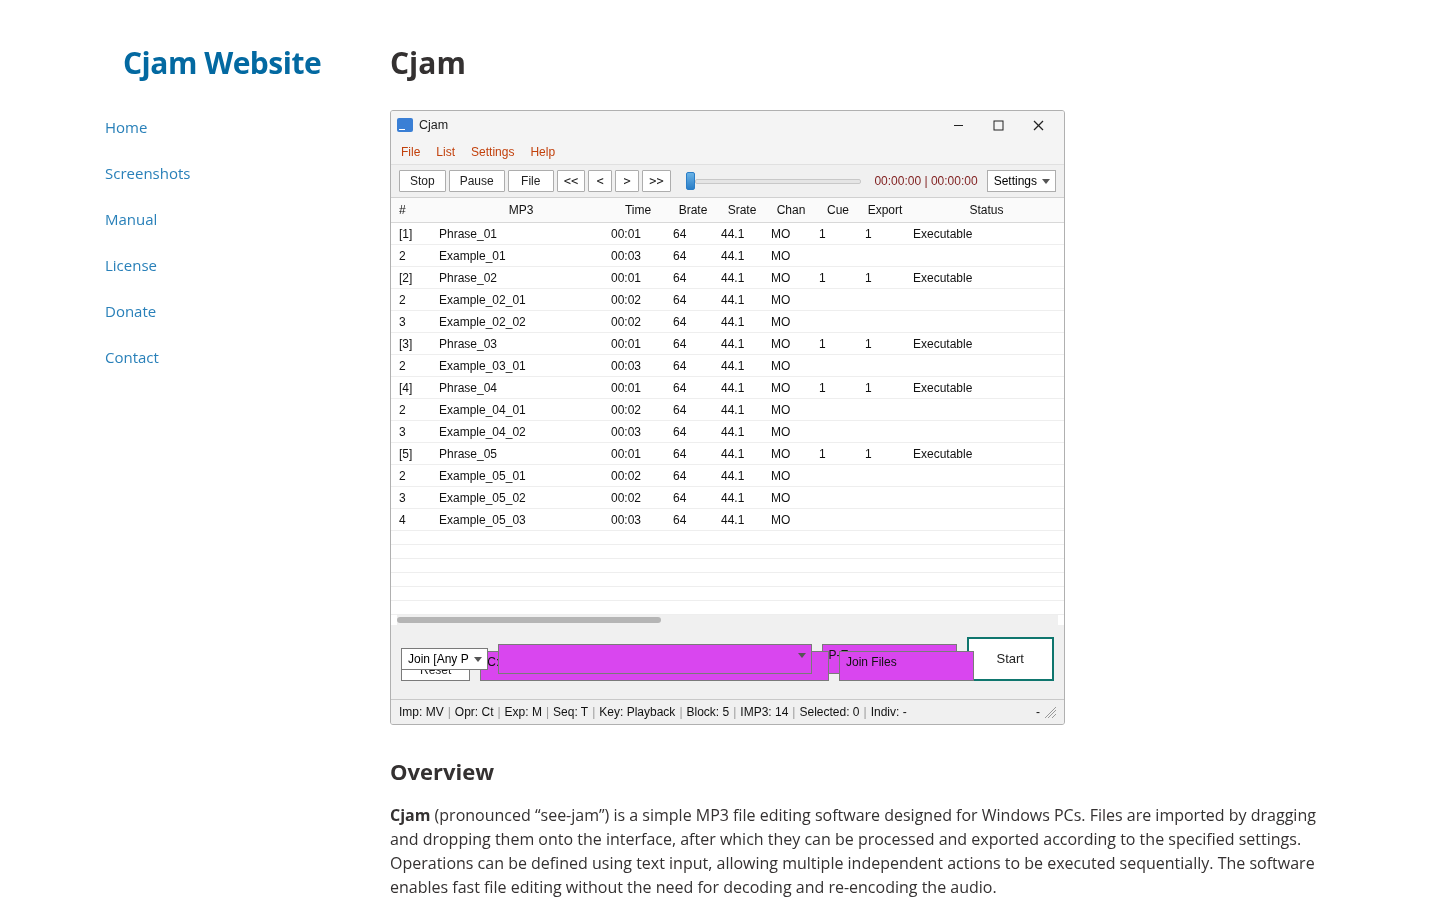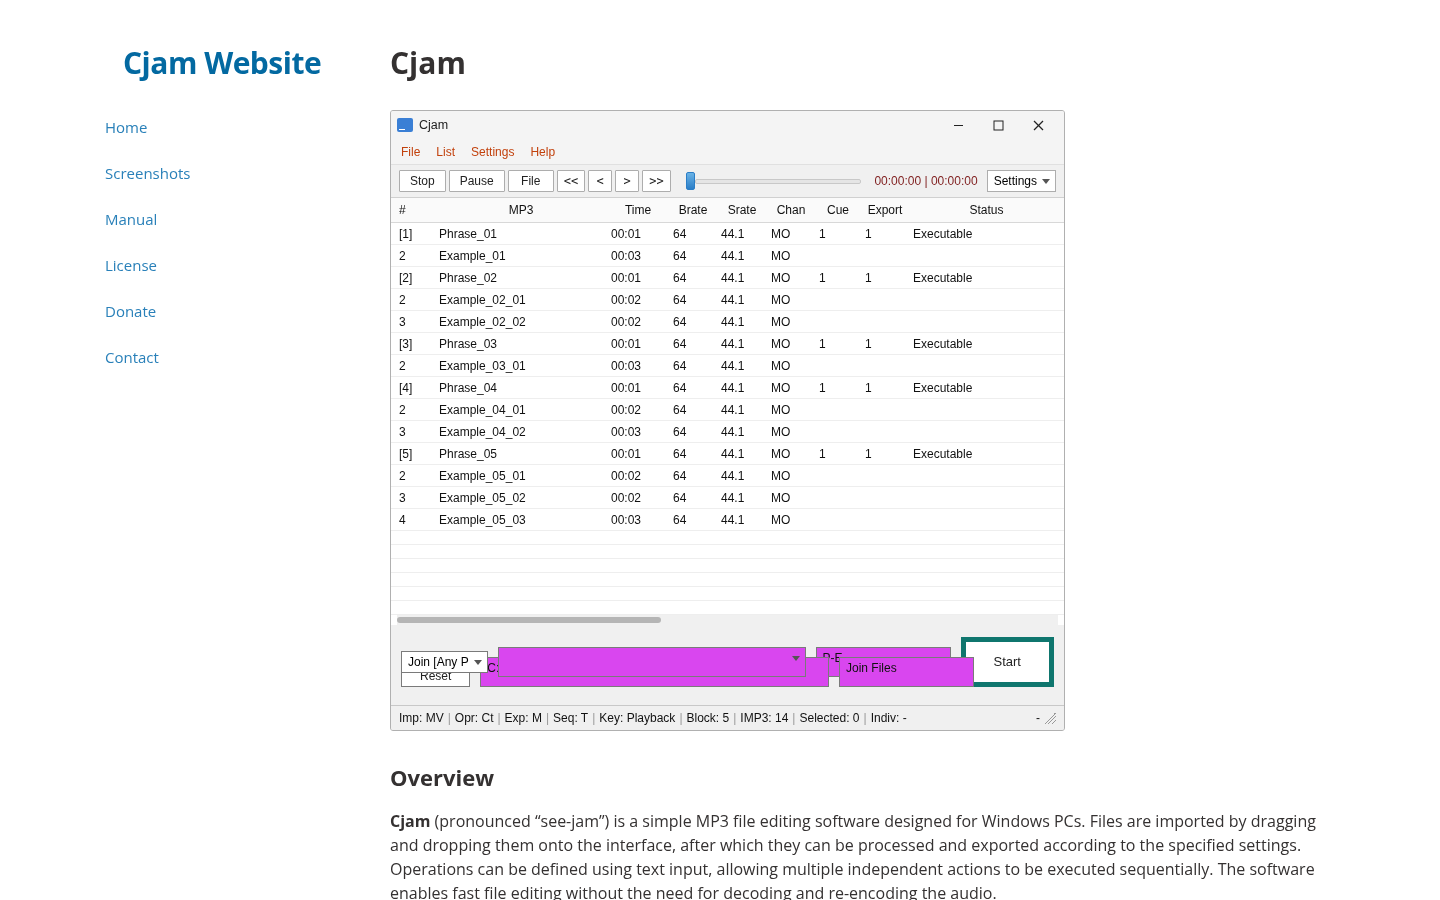--- a/index.html
+++ b/index.html
@@ -261,21 +261,21 @@
     padding: 2px 18px;
     font-size: 12px;
     min-width: 62px;
     text-align: center;
     color: #222;
     height: 22px;
     line-height: 16px;
   }
   .btn-start {
     background: #fff;
-    border: 5px solid #0f766e;
+    border: 2px solid #0f766e;
     padding: 10px 28px;
     font-size: 13px;
     color: #222;
     min-width: 66px;
   }
   .statusbar {
     display: flex;
     align-items: center;
     padding: 3px 8px;
     border-top: 1px solid #c8c8c8;

